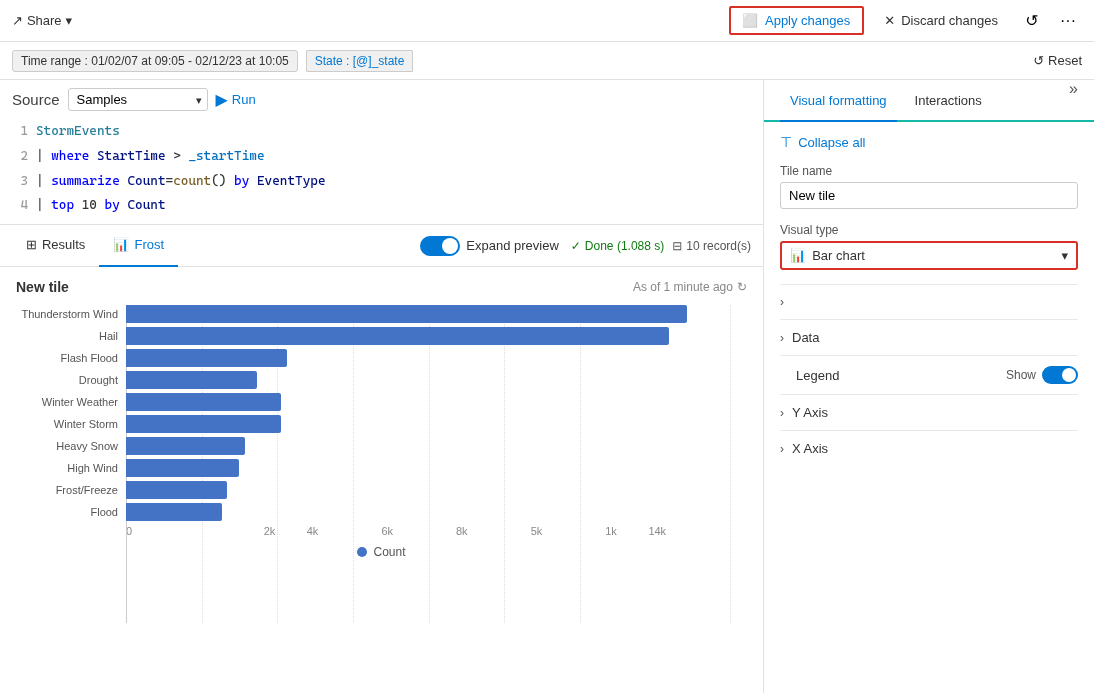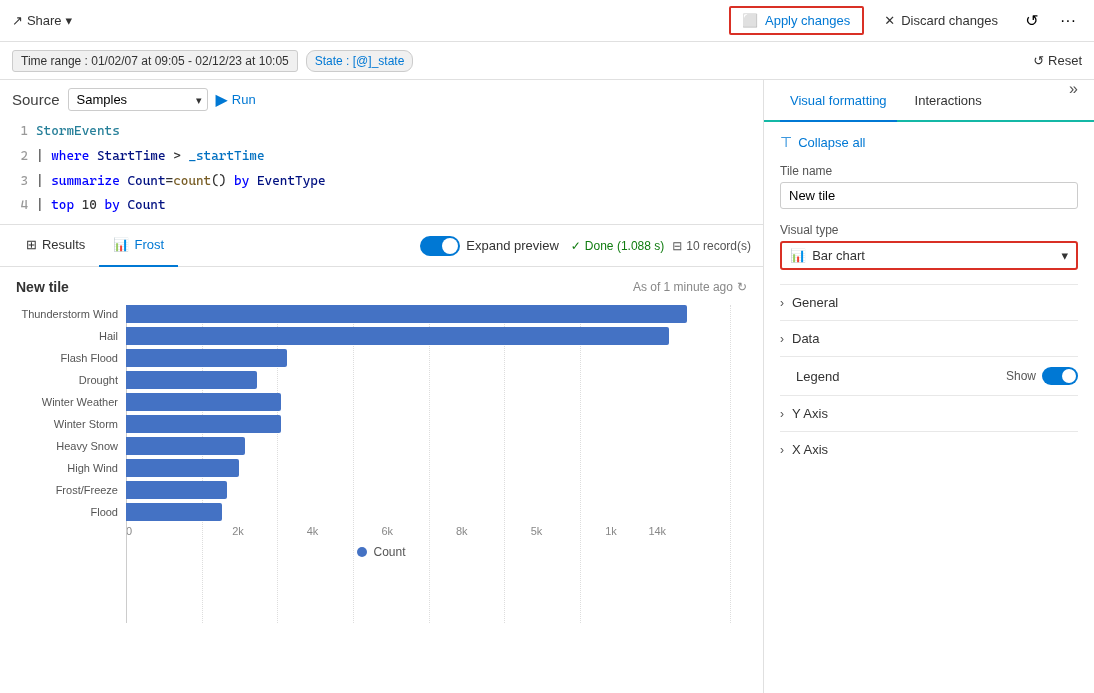--- a/index.html
+++ b/index.html
@@ -10,21 +10,21 @@
     .share-btn { display: flex; align-items: center; gap: 4px; cursor: pointer; color: #333; font-size: 13px; background: none; border: none; }
     .top-bar-spacer { flex: 1; }
     .apply-changes-btn { display: flex; align-items: center; gap: 6px; padding: 5px 12px; border: 2px solid #d93025; color: #0078d4; font-size: 13px; cursor: pointer; background: #fff; font-weight: 500; }
     .discard-btn { display: flex; align-items: center; gap: 6px; padding: 5px 12px; border: none; background: none; cursor: pointer; color: #333; font-size: 13px; }
     .refresh-btn { width: 28px; height: 28px; border: none; background: none; cursor: pointer; font-size: 16px; display: flex; align-items: center; justify-content: center; }
     .more-btn { width: 28px; height: 28px; border: none; background: none; cursor: pointer; font-size: 16px; display: flex; align-items: center; justify-content: center; }
 
     
     .second-bar { display: flex; align-items: center; height: 38px; border-bottom: 1px solid #e0e0e0; padding: 0 12px; gap: 8px; }
     .time-range-badge { background: #f0f0f0; border: 1px solid #ccc; border-radius: 3px; padding: 3px 8px; font-size: 12px; color: #333; }
-    .state-badge { background: #f0f0f0; border: 1px solid #ccc; border-radius: 9px; padding: 3px 8px; font-size: 12px; color: #333; }
+    .state-badge { background: #f0f0f0; border: 1px solid #ccc; border-radius: 1px; padding: 3px 8px; font-size: 12px; color: #333; }
     .state-badge span { color: #0078d4; }
     .second-bar-spacer { flex: 1; }
     .reset-btn { display: flex; align-items: center; gap: 4px; background: none; border: none; cursor: pointer; color: #333; font-size: 13px; }
 
     
     .main-layout { display: flex; height: calc(693px - 80px); }
 
     
     .left-panel { flex: 1; display: flex; flex-direction: column; border-right: 1px solid #e0e0e0; }
 
@@ -281,21 +281,21 @@
           <div class="bar-row">
             <span class="bar-label">Flood</span>
             <div class="bar-track">
               <div class="bar-fill" style="width:16%;"></div>
             </div>
           </div>
         </div>
 
         <div style="display:flex; padding-left:110px; padding-right:24px; margin-top:4px;">
           <span style="flex:1; font-size:11px; color:#888; text-align:left;">0</span>
-          <span style="flex:1; font-size:11px; color:#888; text-align:center;">2k</span>
+          <span style="flex:1; font-size:11px; color:#888; text-align:right;">2k</span>
           <span style="flex:1; font-size:11px; color:#888; text-align:center;">4k</span>
           <span style="flex:1; font-size:11px; color:#888; text-align:center;">6k</span>
           <span style="flex:1; font-size:11px; color:#888; text-align:center;">8k</span>
           <span style="flex:1; font-size:11px; color:#888; text-align:center;">5k</span>
           <span style="flex:1; font-size:11px; color:#888; text-align:center;">1k</span>
           <span style="flex:1; font-size:11px; color:#888; text-align:left;">14k</span>
         </div>
 
         <div class="chart-legend">
           <div class="legend-dot"></div>
@@ -335,21 +335,20 @@
         <div class="visual-type-inner">
           <span>📊</span>
           <span>Bar chart</span>
         </div>
         <span>▾</span>
       </div>
 
       
       <div class="section-row">
         <span class="section-chevron">›</span>
-        <span class="section-label">General</span>
       </div>
 
       
       <div class="section-row">
         <span class="section-chevron">›</span>
         <span class="section-label">Data</span>
       </div>
 
       
       <div class="section-row" style="padding-left: 16px;">

